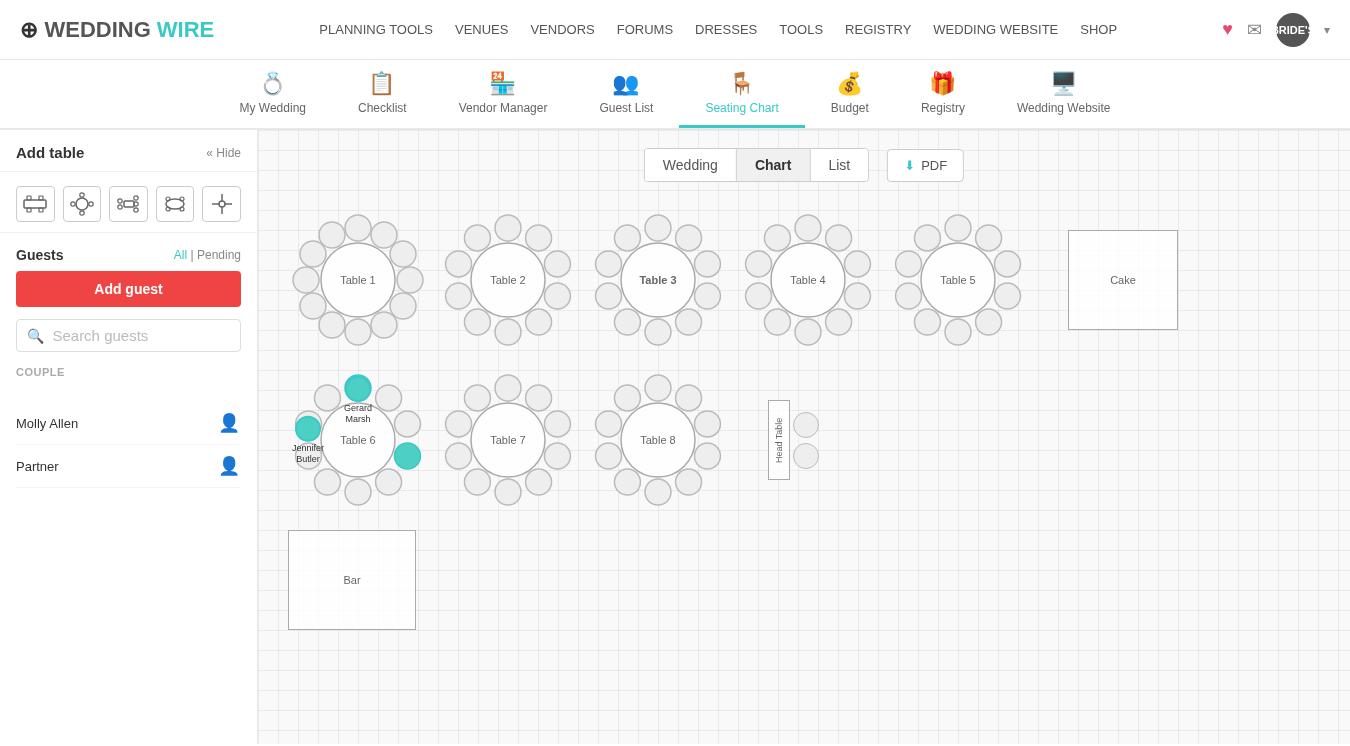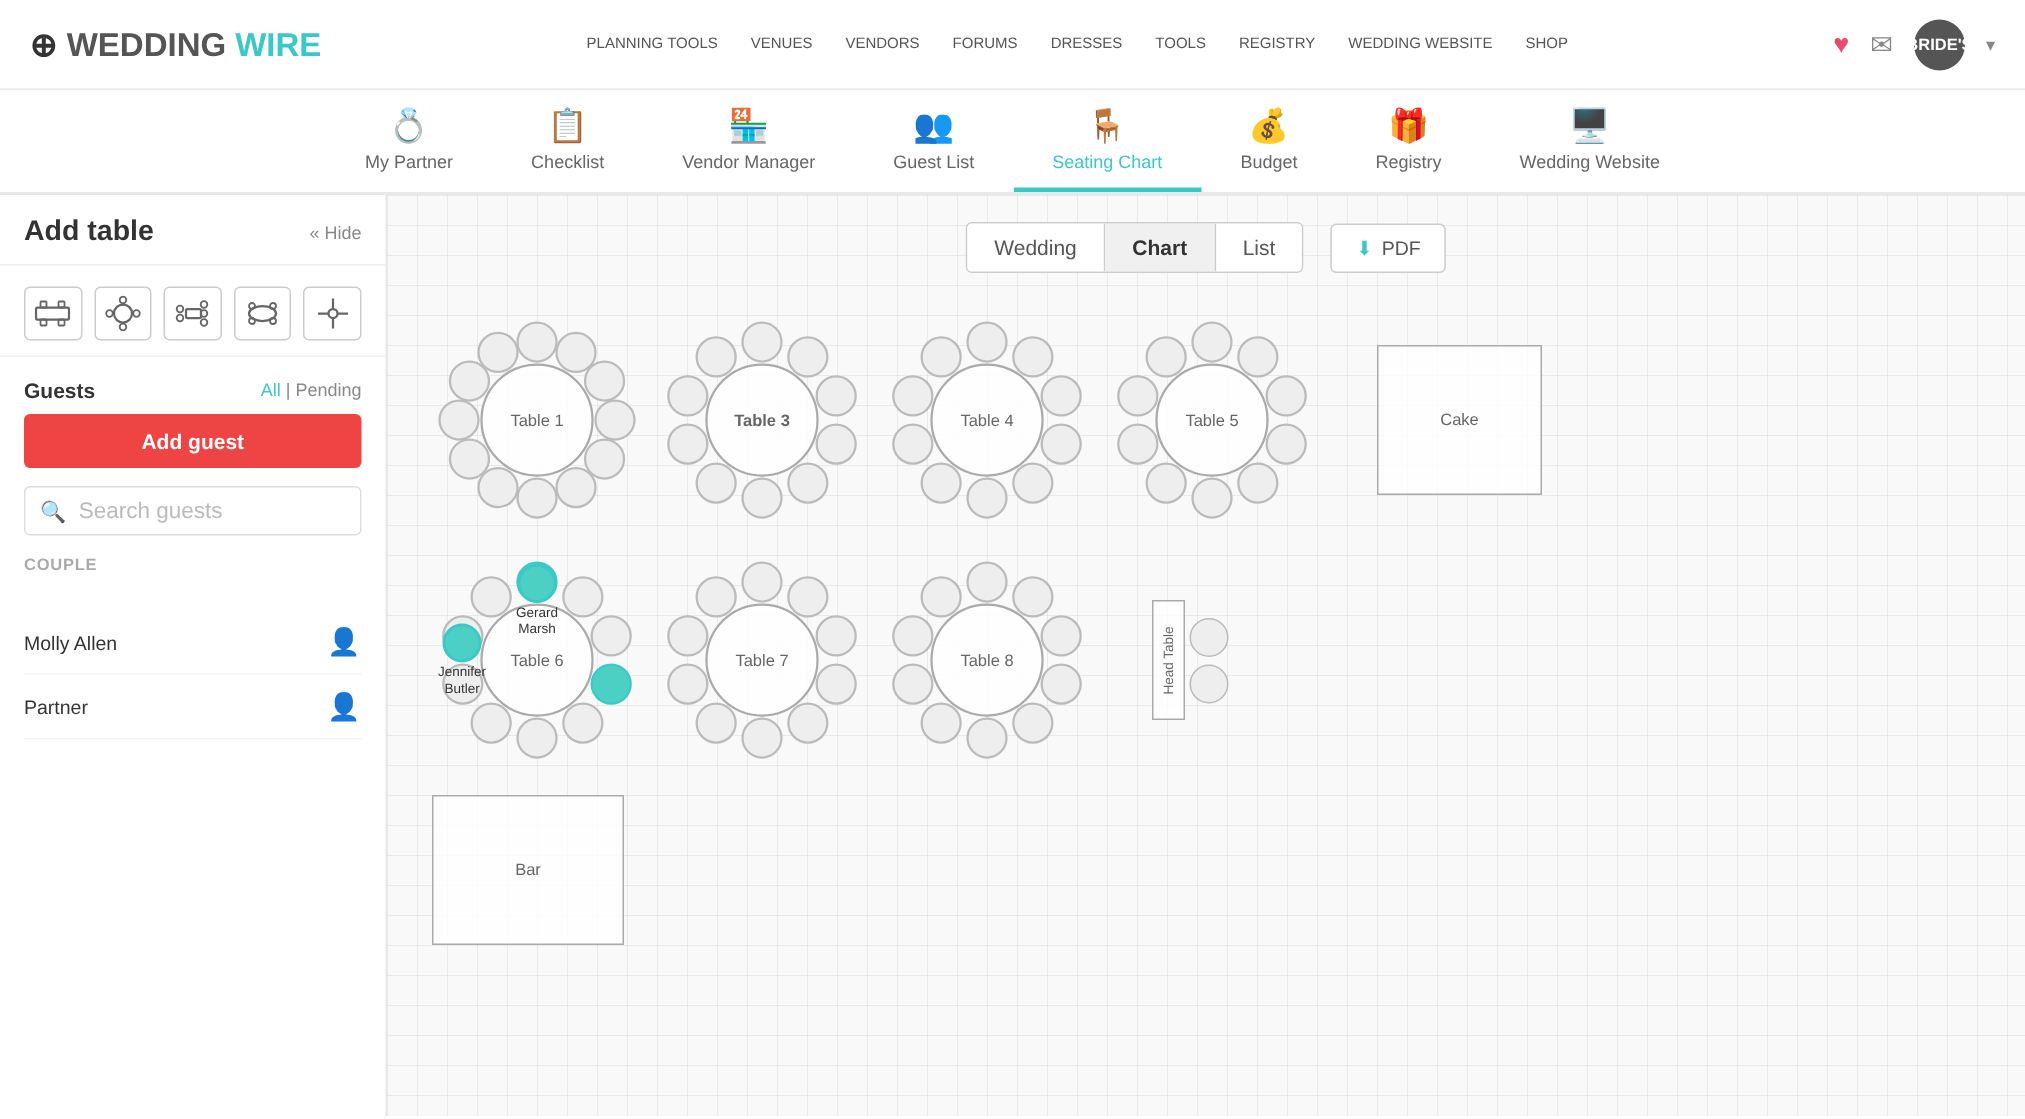--- a/index.html
+++ b/index.html
@@ -6,21 +6,21 @@
     body { font-family: 'Helvetica Neue', Arial, sans-serif; background: #fff; color: #333; }
 
     
     .top-nav {
       display: flex; align-items: center; justify-content: space-between;
       padding: 0 20px; height: 60px; border-bottom: 1px solid #e8e8e8;
     }
     .logo { display: flex; align-items: center; gap: 6px; font-size: 22px; font-weight: 700; }
     .logo-wedding { color: #555; }
     .logo-wire { color: #3bc8c8; }
-    .top-nav-links { display: flex; gap: 22px; font-size: 10px; color: #555; font-weight: 500; }
+    .top-nav-links { display: flex; gap: 22px; font-size: 13px; color: #555; font-weight: 500; }
     .top-nav-links span { cursor: pointer; }
     .top-nav-right { display: flex; align-items: center; gap: 14px; }
     .heart-icon { color: #e74c6e; font-size: 18px; }
     .mail-icon { color: #888; font-size: 18px; }
     .avatar { width: 34px; height: 34px; border-radius: 50%; background: #555; display: flex; align-items: center; justify-content: center; color: #fff; font-size: 11px; font-weight: 700; }
     .chevron { color: #888; font-size: 12px; }
 
     
     .sub-nav {
       display: flex; align-items: center; justify-content: center; gap: 0;
@@ -40,21 +40,21 @@
 
     
     .sidebar {
       width: 258px; min-width: 258px; border-right: 1px solid #e8e8e8;
       background: #fff; overflow-y: auto; padding: 0;
     }
     .sidebar-header {
       display: flex; align-items: center; justify-content: space-between;
       padding: 14px 16px 10px; border-bottom: 1px solid #f0f0f0;
     }
-    .add-table-title { font-size: 19px; font-weight: 600; color: #333; }
+    .add-table-title { font-size: 15px; font-weight: 600; color: #333; }
     .hide-btn { font-size: 12px; color: #888; cursor: pointer; display: flex; align-items: center; gap: 4px; }
 
     .table-icons-row {
       display: flex; align-items: center; gap: 8px; padding: 14px 16px 10px;
       border-bottom: 1px solid #f0f0f0;
     }
     .table-icon-btn {
       width: 42px; height: 36px; border: 1.5px solid #ccc; border-radius: 4px;
       display: flex; align-items: center; justify-content: center;
       cursor: pointer; color: #666; font-size: 14px; background: #fff;
@@ -164,21 +164,21 @@
     <span class="heart-icon">♥</span>
     <span class="mail-icon">✉</span>
     <div class="avatar">BRIDE'S</div>
     <span class="chevron">▾</span>
   </div>
 </nav>
 
 <nav class="sub-nav">
   <div class="sub-nav-item">
     <span class="sub-nav-icon">💍</span>
-    <span>My Partner</span>
+    <span>My Wedding</span>
   </div>
   <div class="sub-nav-item">
     <span class="sub-nav-icon">📋</span>
     <span>Checklist</span>
   </div>
   <div class="sub-nav-item">
     <span class="sub-nav-icon">🏪</span>
     <span>Vendor Manager</span>
   </div>
   <div class="sub-nav-item">
@@ -320,20 +320,37 @@
               <circle cx="70" cy="122" r="13" fill="#eee" stroke="#bbb" stroke-width="1.5"></circle>
               <circle cx="44.000000000000014" cy="115.03332099679082" r="13" fill="#eee" stroke="#bbb" stroke-width="1.5"></circle>
               <circle cx="24.9666790032092" cy="96.00000000000001" r="13" fill="#eee" stroke="#bbb" stroke-width="1.5"></circle>
               <circle cx="18" cy="70" r="13" fill="#eee" stroke="#bbb" stroke-width="1.5"></circle>
               <circle cx="24.966679003209194" cy="43.99999999999999" r="13" fill="#eee" stroke="#bbb" stroke-width="1.5"></circle>
               <circle cx="43.99999999999998" cy="24.966679003209208" r="13" fill="#eee" stroke="#bbb" stroke-width="1.5"></circle>
             </svg>
 
         </div>
 
+        <div class="round-table" id="t2" style="width:140px;height:140px;">
+            <svg width="140" height="140" style="position: absolute; top: 0px; left: 0px;">
+              <circle cx="70" cy="70" r="37" fill="rgba(255,255,255,0.85)" stroke="#aaa" stroke-width="1.5"></circle>
+              <text x="70" y="74" text-anchor="middle" font-size="11" fill="#666">Table 2</text>
+              <circle cx="70" cy="18" r="13" fill="#eee" stroke="#bbb" stroke-width="1.5"></circle>
+              <circle cx="100.5648331192086" cy="27.931116292502736" r="13" fill="#eee" stroke="#bbb" stroke-width="1.5"></circle>
+              <circle cx="119.45493884734799" cy="53.931116292502736" r="13" fill="#eee" stroke="#bbb" stroke-width="1.5"></circle>
+              <circle cx="119.45493884734799" cy="86.06888370749726" r="13" fill="#eee" stroke="#bbb" stroke-width="1.5"></circle>
+              <circle cx="100.5648331192086" cy="112.06888370749726" r="13" fill="#eee" stroke="#bbb" stroke-width="1.5"></circle>
+              <circle cx="70" cy="122" r="13" fill="#eee" stroke="#bbb" stroke-width="1.5"></circle>
+              <circle cx="39.4351668807914" cy="112.06888370749726" r="13" fill="#eee" stroke="#bbb" stroke-width="1.5"></circle>
+              <circle cx="20.545061152652018" cy="86.06888370749726" r="13" fill="#eee" stroke="#bbb" stroke-width="1.5"></circle>
+              <circle cx="20.54506115265201" cy="53.931116292502736" r="13" fill="#eee" stroke="#bbb" stroke-width="1.5"></circle>
+              <circle cx="39.43516688079139" cy="27.931116292502736" r="13" fill="#eee" stroke="#bbb" stroke-width="1.5"></circle>
+            </svg>
+
+        </div>
 
         <div class="round-table" id="t3" style="width:140px;height:140px;font-weight:bold;">
             <svg width="140" height="140" style="position: absolute; top: 0px; left: 0px;">
               <circle cx="70" cy="70" r="37" fill="rgba(255,255,255,0.85)" stroke="#aaa" stroke-width="1.5"></circle>
               <text x="70" y="74" text-anchor="middle" font-size="11" fill="#666">Table 3</text>
               <circle cx="70" cy="18" r="13" fill="#eee" stroke="#bbb" stroke-width="1.5"></circle>
               <circle cx="100.5648331192086" cy="27.931116292502736" r="13" fill="#eee" stroke="#bbb" stroke-width="1.5"></circle>
               <circle cx="119.45493884734799" cy="53.931116292502736" r="13" fill="#eee" stroke="#bbb" stroke-width="1.5"></circle>
               <circle cx="119.45493884734799" cy="86.06888370749726" r="13" fill="#eee" stroke="#bbb" stroke-width="1.5"></circle>
               <circle cx="100.5648331192086" cy="112.06888370749726" r="13" fill="#eee" stroke="#bbb" stroke-width="1.5"></circle>

